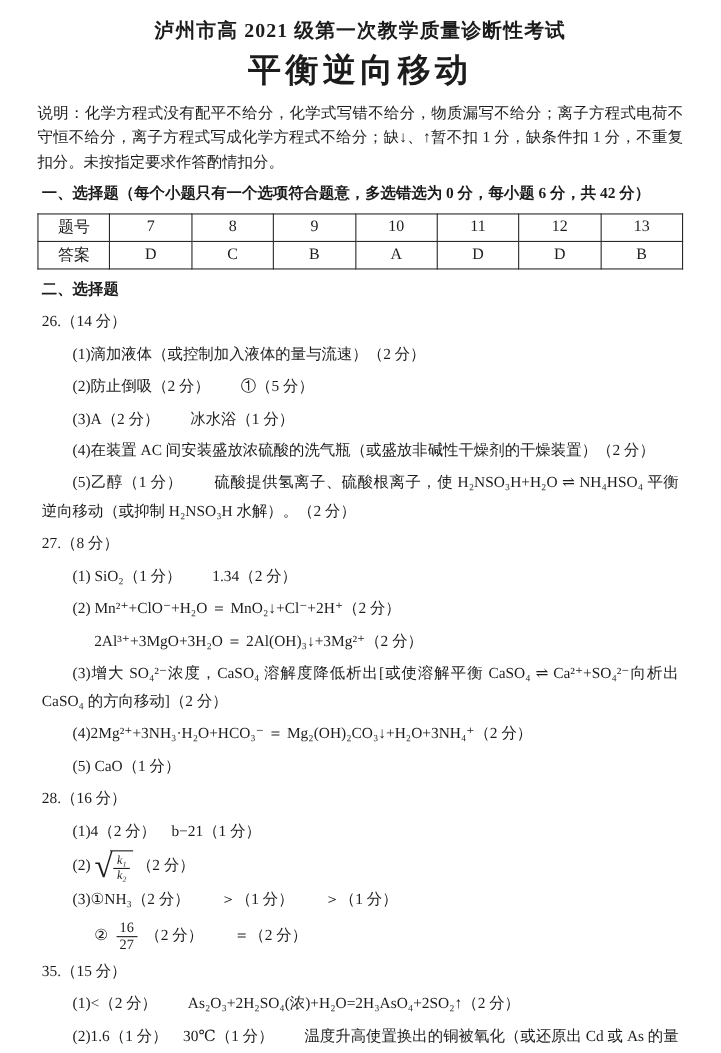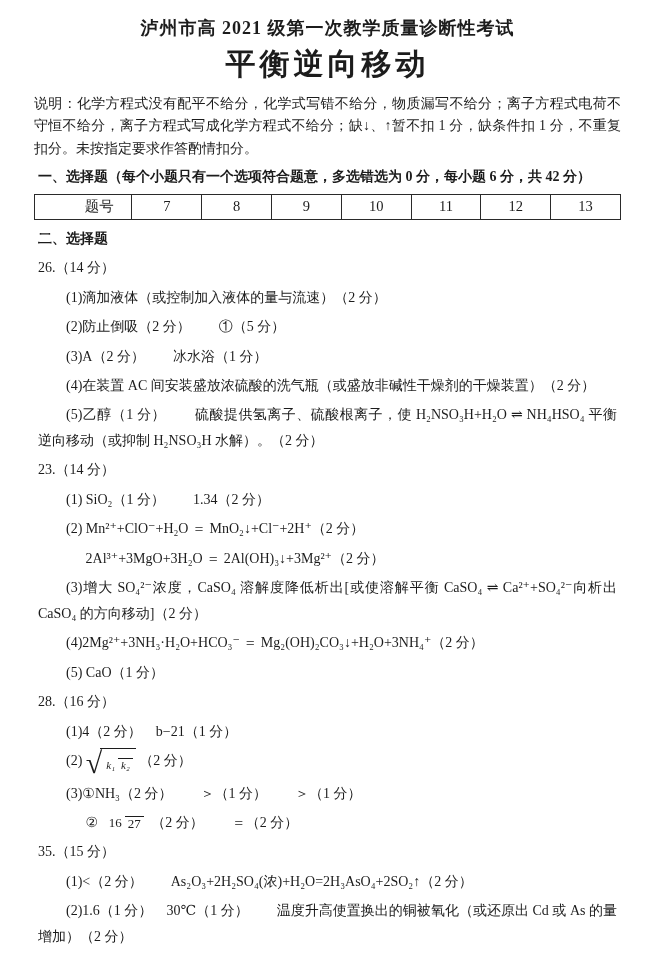--- a/index.html
+++ b/index.html
@@ -32,25 +32,25 @@
   .bold { font-weight: bold; }
 
   table.answers {
     width: 100%; border-collapse: collapse; margin: 4px 0 6px 0;
     table-layout: fixed;
   }
   table.answers td {
     border: 1px solid #2a2a2a; text-align: center;
     font-size: 14.5px; height: 24px; padding: 0;
   }
-  table.answers td.rowlabel { width: 11%; padding-left: 32px; }
+  table.answers td.rowlabel { width: 11%; }
 
   
   .frac {
-    display: inline-flex; flex-direction: row; align-items: center;
+    display: inline-flex; flex-direction: column; align-items: center;
     vertical-align: middle; line-height: 1.15; text-indent: 0;
   }
   .frac .num { padding: 0 3px; }
   .frac .den { padding: 0 3px; border-top: 1px solid #1c1c1c; }
   .frac.small { font-size: 11px; font-style: italic; }
   .frac.big { font-size: 13px; margin: 0 4px; }
 
   
   .sqrt { display: inline-flex; align-items: center; vertical-align: middle; text-indent: 0; }
   .sqrt .sign { font-size: 30px; line-height: 0.9; font-weight: normal; }
@@ -73,33 +73,43 @@
         <tr>
       <td class="rowlabel">题号</td>
       <td>7</td>
       <td>8</td>
       <td>9</td>
       <td>10</td>
       <td>11</td>
       <td>12</td>
       <td>13</td>
     </tr>
+    <tr>
+      <td class="rowlabel">答案</td>
+      <td>D</td>
+      <td>C</td>
+      <td>B</td>
+      <td>A</td>
+      <td>D</td>
+      <td>D</td>
+      <td>B</td>
+    </tr>
   </tbody>
     </table>
 
   <p class="line bold noindent">二、选择题</p>
 
   <p class="line noindent">26.（14 分）</p>
   <p class="line">(1)滴加液体（或控制加入液体的量与流速）（2 分）</p>
   <p class="line">(2)防止倒吸（2 分）　　①（5 分）</p>
   <p class="line">(3)A（2 分）　　冰水浴（1 分）</p>
   <p class="line">(4)在装置 AC 间安装盛放浓硫酸的洗气瓶（或盛放非碱性干燥剂的干燥装置）（2 分）</p>
   <p class="line">(5)乙醇（1 分）　　硫酸提供氢离子、硫酸根离子，使 H₂NSO₃H+H₂O ⇌ NH₄HSO₄ 平衡逆向移动（或抑制 H₂NSO₃H 水解）。（2 分）</p>
 
-  <p class="line noindent">23.（14 分）</p>
+  <p class="line noindent">27.（8 分）</p>
   <p class="line">(1) SiO₂（1 分）　　1.34（2 分）</p>
   <p class="line">(2) Mn²⁺+ClO⁻+H₂O ＝ MnO₂↓+Cl⁻+2H⁺（2 分）</p>
   <p class="line indent3">2Al³⁺+3MgO+3H₂O ＝ 2Al(OH)₃↓+3Mg²⁺（2 分）</p>
   <p class="line">(3)增大 SO₄²⁻浓度，CaSO₄ 溶解度降低析出[或使溶解平衡 CaSO₄ ⇌ Ca²⁺+SO₄²⁻向析出 CaSO₄ 的方向移动]（2 分）</p>
   <p class="line">(4)2Mg²⁺+3NH₃·H₂O+HCO₃⁻ ＝ Mg₂(OH)₂CO₃↓+H₂O+3NH₄⁺（2 分）</p>
   <p class="line">(5) CaO（1 分）</p>
 
   <p class="line noindent">28.（16 分）</p>
   <p class="line">(1)4（2 分）　b−21（1 分）</p>
   <p class="line">

